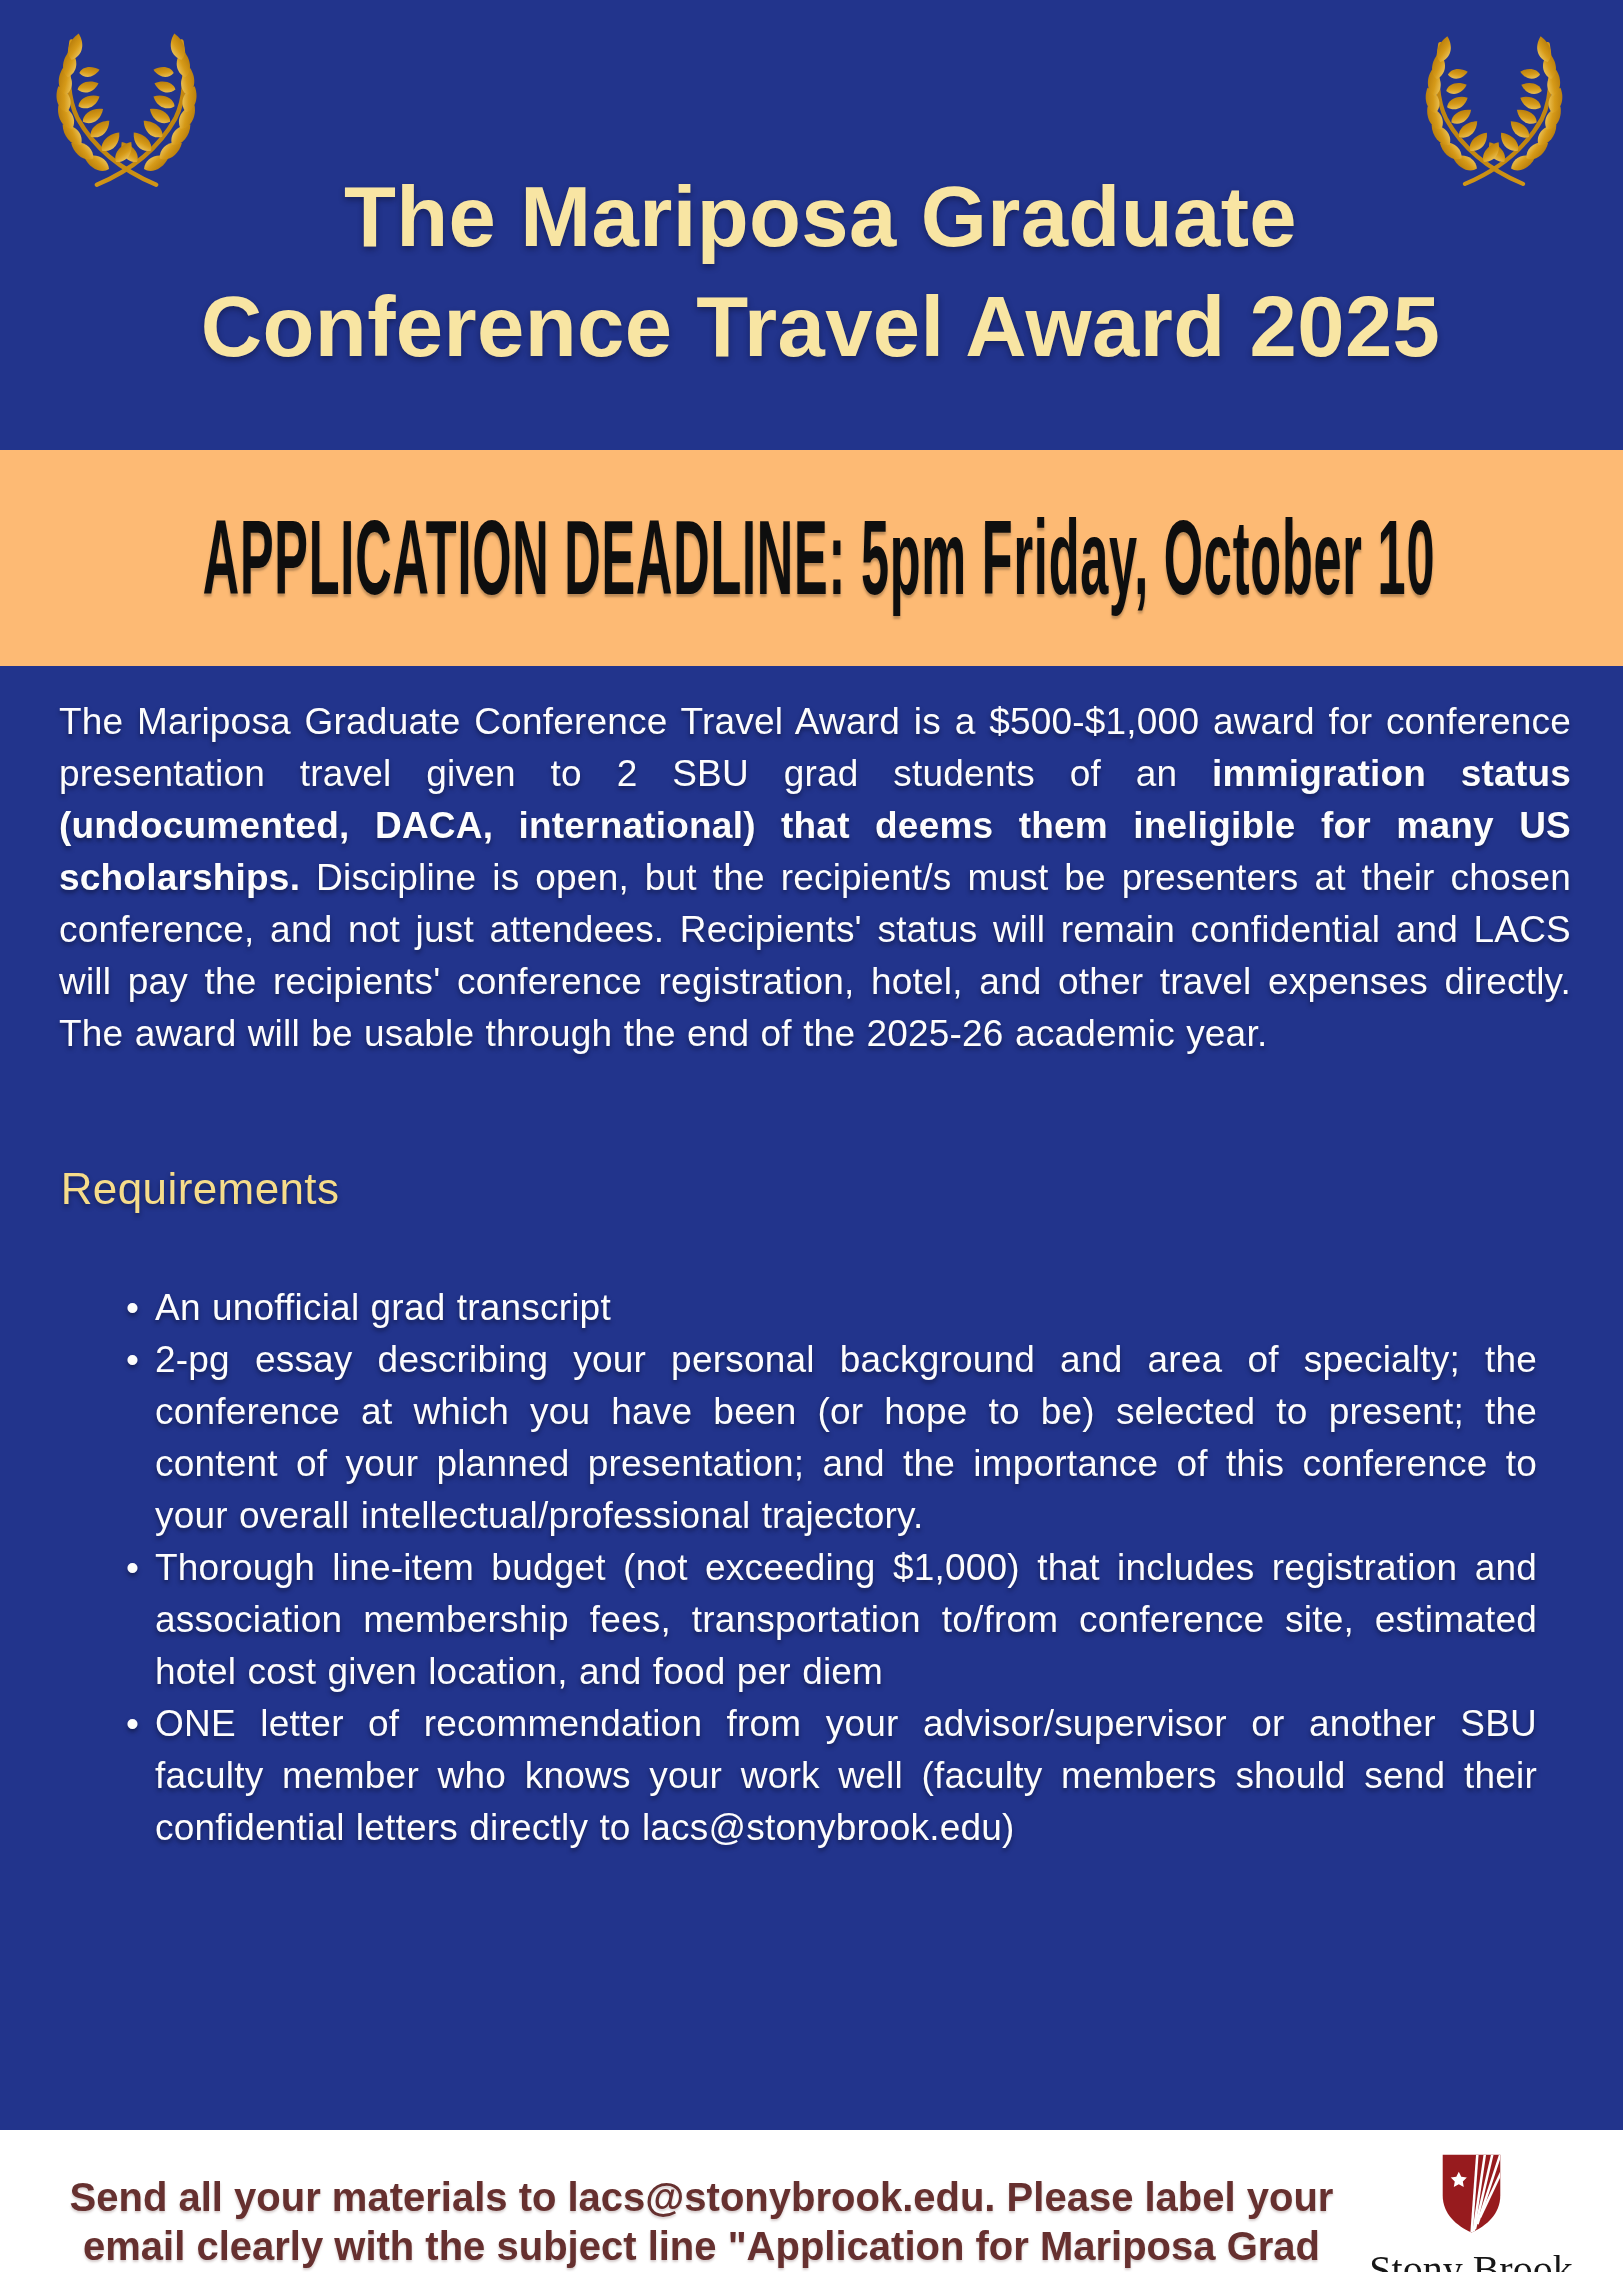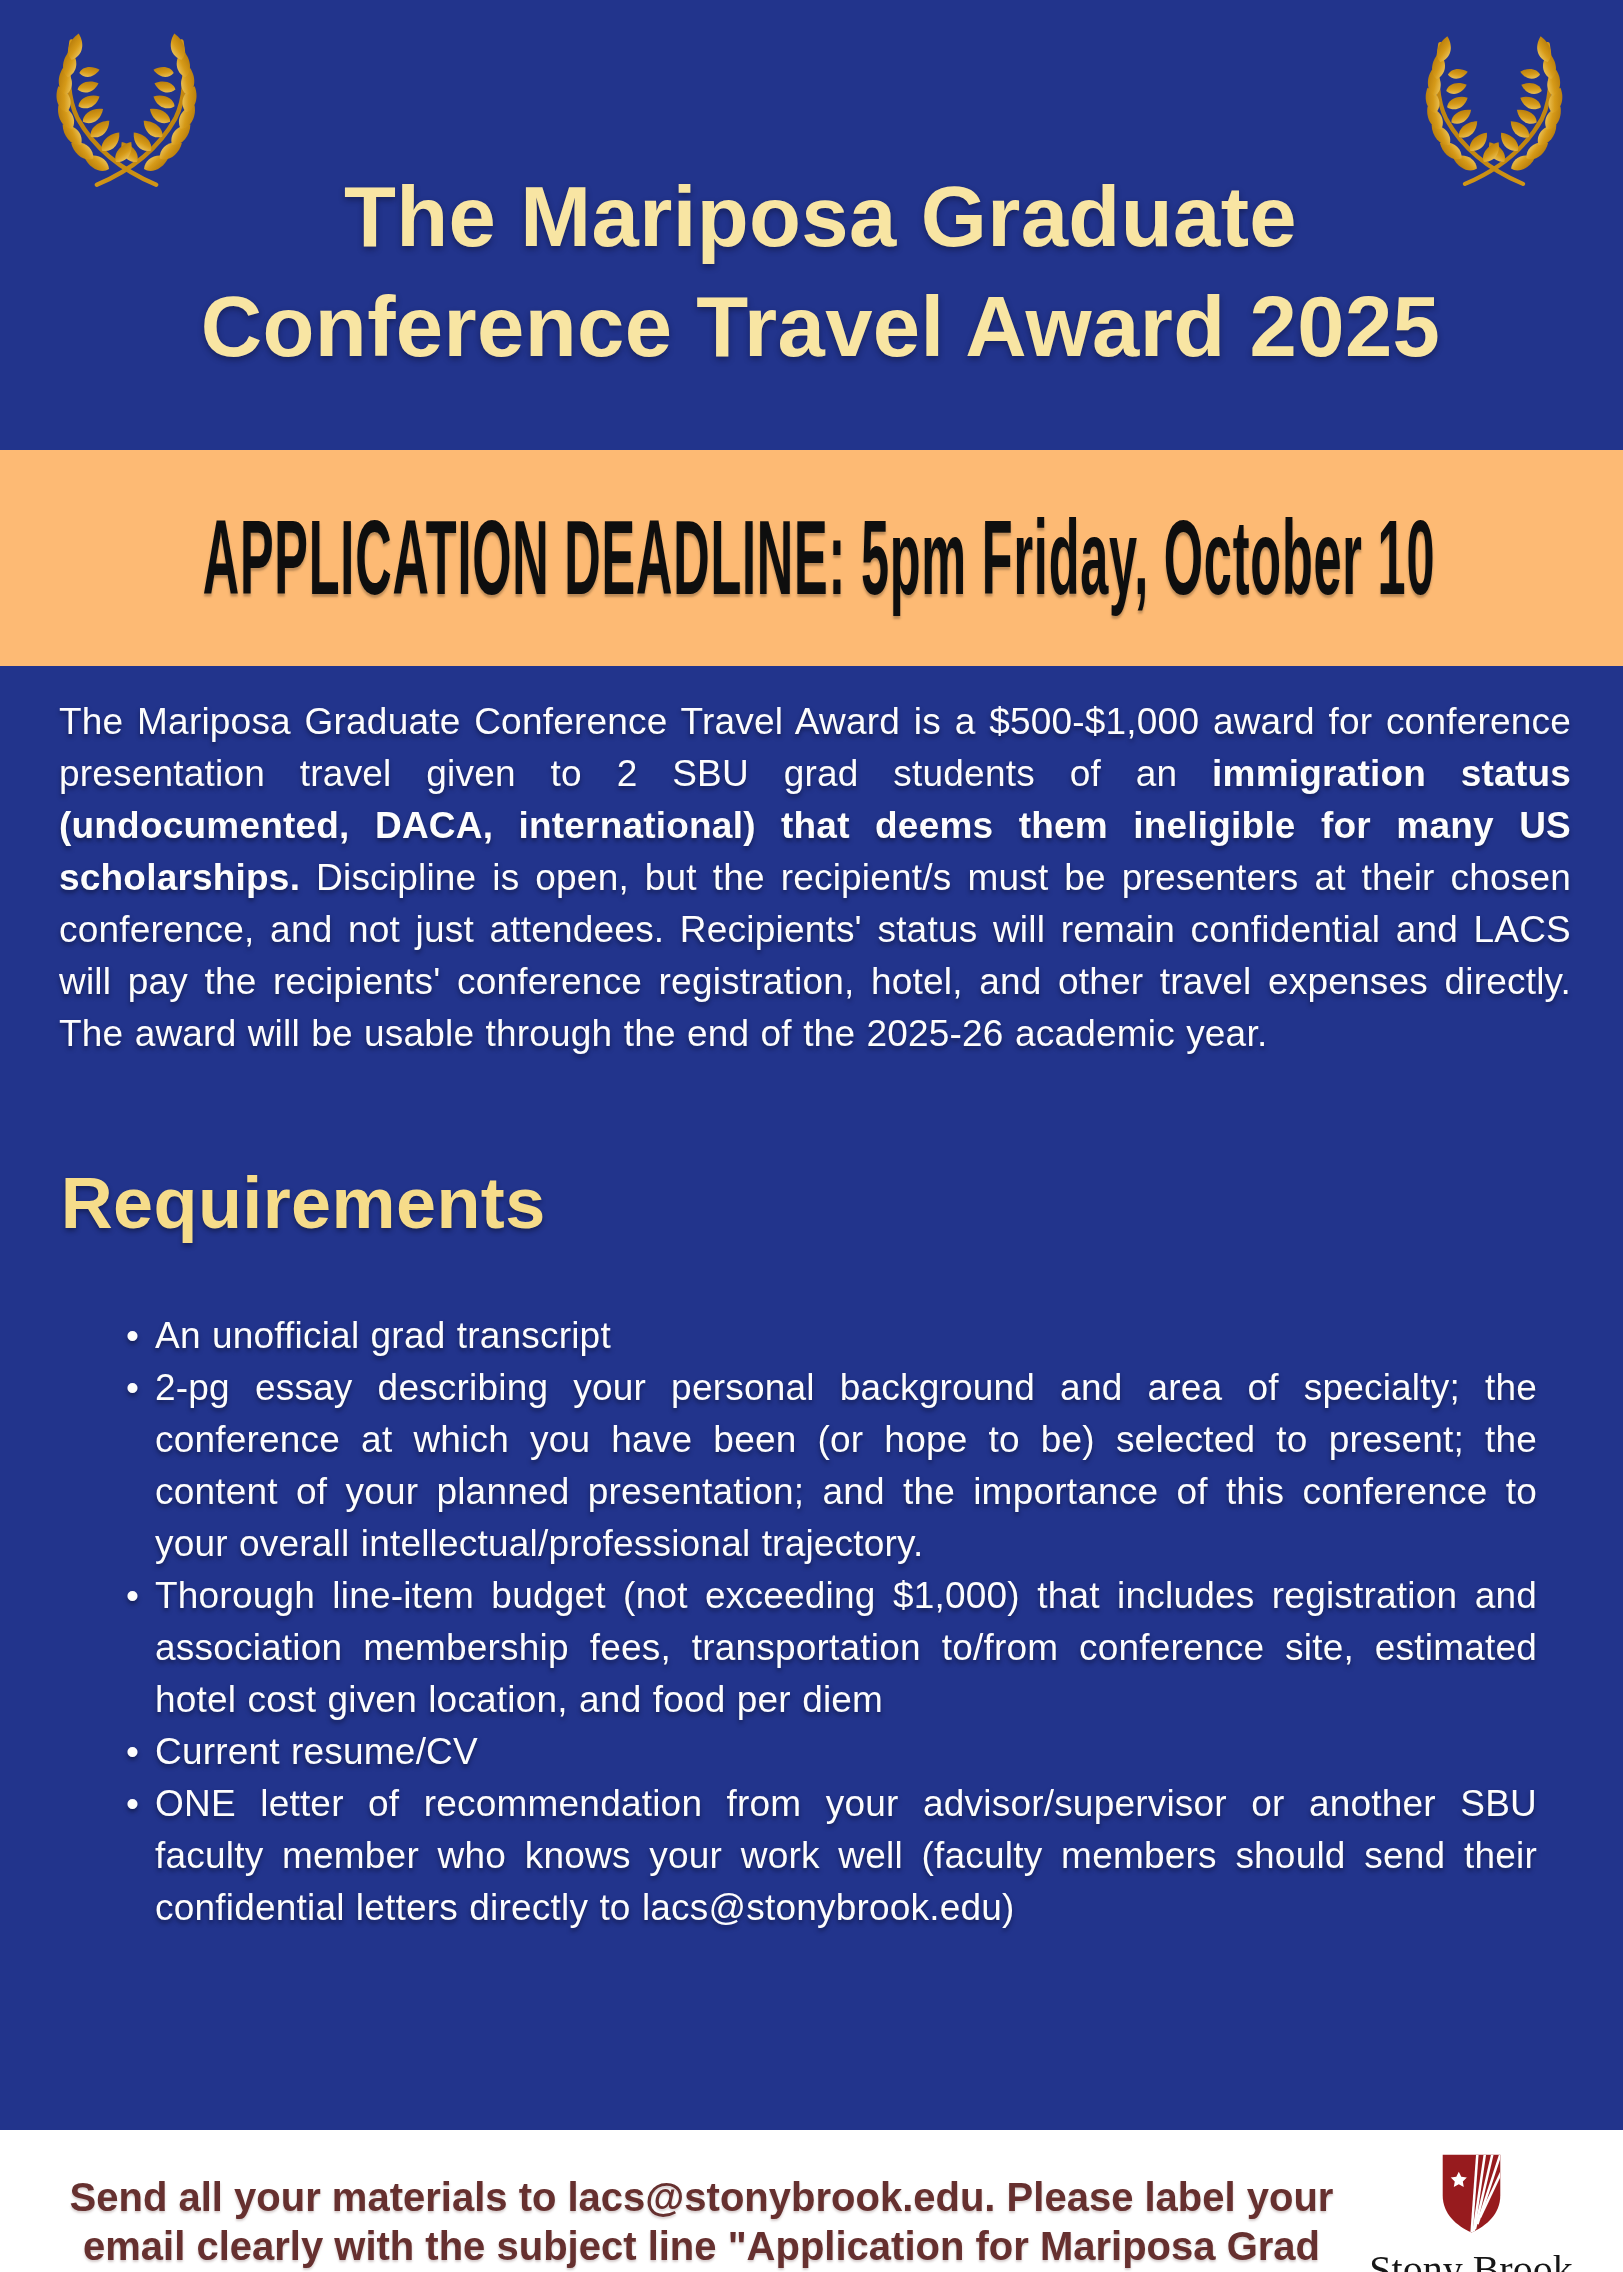--- a/index.html
+++ b/index.html
@@ -35,21 +35,21 @@
     height:1464px; background:var(--blue,#22348C); box-sizing:border-box;
     padding:30px 52px 0 59px; color:#fdfdfd;
   }
   .intro {
     margin:0; font-size:37px; line-height:52px; text-align:justify;
     letter-spacing:0.2px; word-spacing:0.8px;
     text-shadow:0 2.5px 4.2px rgba(6,10,36,.5);
   }
   .intro .b { font-weight:700; }
   .req-heading {
-    margin:107px 0 0 1.7px; font-size:72px; line-height:1; font-weight:700;
+    margin:107px 0 0 1.7px; font-size:44px; line-height:1; font-weight:400;
     color:var(--gold,#F6DC8A); letter-spacing:0.4px;
     text-shadow:0 3.4px 5px rgba(6,10,36,.45);
   }
   .req-list {
     margin:71px 0 0; padding:0 34px 0 96px; list-style:none;
     font-size:37px; line-height:52px; text-align:justify;
     letter-spacing:0.2px; word-spacing:0.8px;
     text-shadow:0 2.5px 4.2px rgba(6,10,36,.5);
   }
   .req-list li { position:relative; }
@@ -129,21 +129,20 @@
 
   <main class="main">
     <p class="intro"><span>The Mariposa Graduate Conference Travel Award is a $500-$1,000 award for conference presentation travel given to 2 SBU grad students of an </span><span class="b">immigration status (undocumented, DACA, international) that deems them ineligible for many US scholarships.</span><span> Discipline is open, but the recipient/s must be presenters at their chosen conference, and not just attendees. Recipients' status will remain confidential and LACS will pay the recipients' conference registration, hotel, and other travel expenses directly. The award will be usable through the end of the 2025-26 academic year.</span></p>
 
     <h2 class="req-heading">Requirements</h2>
 
     <ul class="req-list">
       <li>An unofficial grad transcript</li>
       <li>2-pg essay describing your personal background and area of specialty; the conference at which you have been (or hope to be) selected to present; the content of your planned presentation; and the importance of this conference to your overall intellectual/professional trajectory.</li>
       <li>Thorough line-item budget (not exceeding $1,000) that includes registration and association membership fees, transportation to/from conference site, estimated hotel cost given location, and food per diem</li>
-      <li>Current resume/CV</li>
       <li>ONE letter of recommendation from your advisor/supervisor or another SBU faculty member who knows your work well (faculty members should send their confidential letters directly to lacs@stonybrook.edu)</li>
     </ul>
   </main>
 
   <footer class="footer">
     <div class="footer-message">Send all your materials to lacs@stonybrook.edu. Please label your email clearly with the subject line "Application for Mariposa Grad Award".</div>
     <div class="logo">
       <svg class="shield" viewBox="0 0 80 98">
         <defs>
           <clipPath id="shieldClip">

